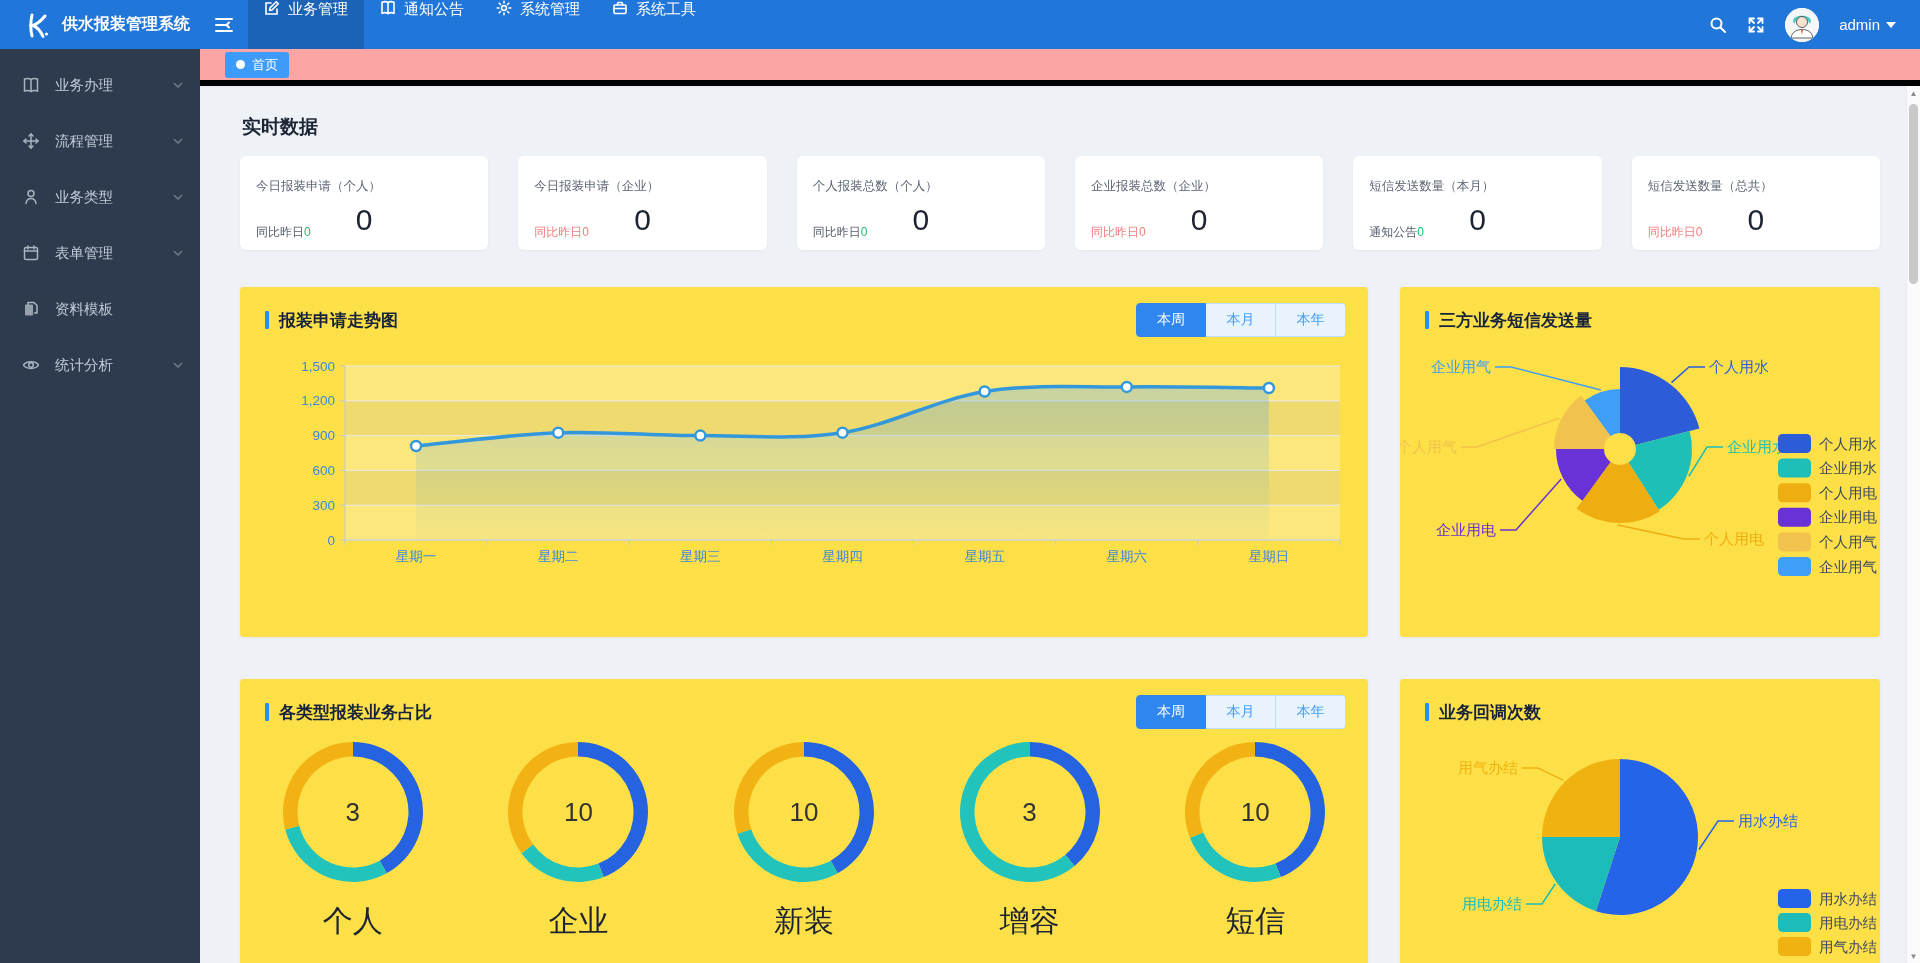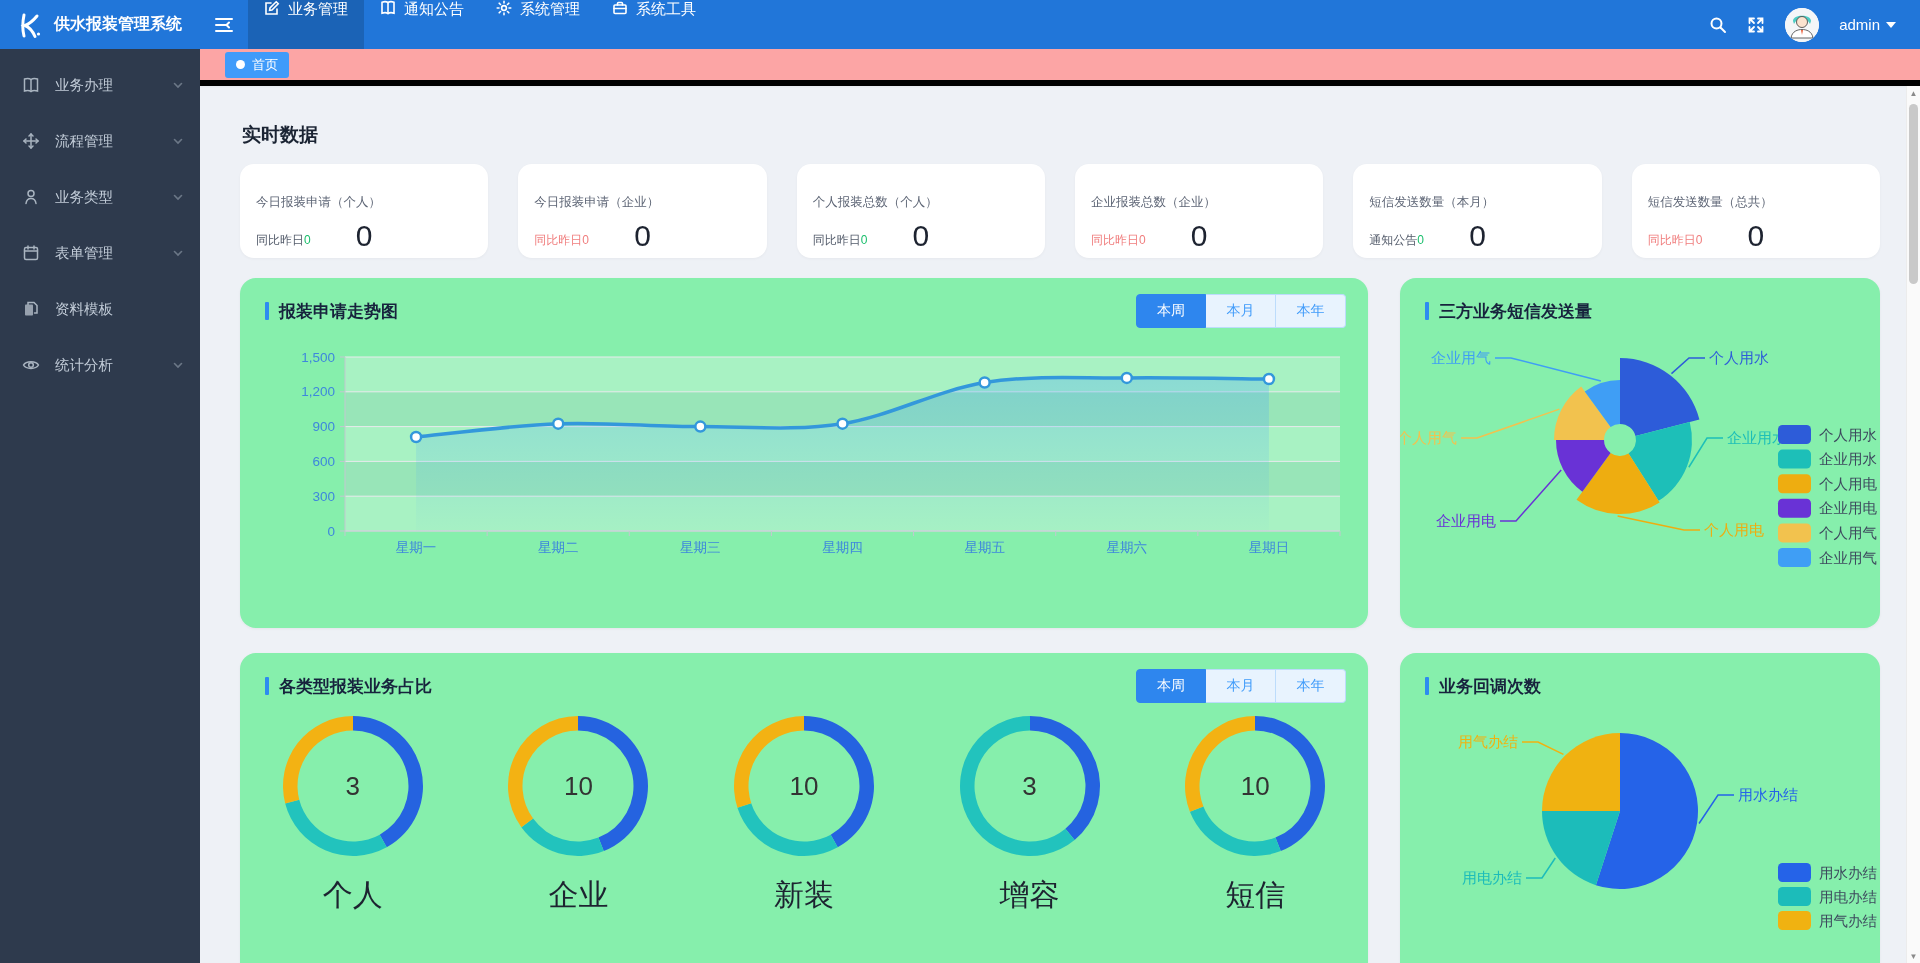--- a/index.html
+++ b/index.html
@@ -2,21 +2,21 @@
 <html><head>
 <meta charset="utf-8">
 <style>
   * { margin:0; padding:0; box-sizing:border-box; }
   html,body { width:1920px; height:963px; overflow:hidden; }
   body { font-family:"Liberation Sans","DejaVu Sans",sans-serif; background:#eef1f6; position:relative; }
   svg text { font-family:"Liberation Sans","DejaVu Sans",sans-serif; }
 
   
   .navbar { position:absolute; top:0; left:0; width:1920px; height:49px; background:#2176d9; display:flex; align-items:stretch; color:#fff; z-index:30; }
-  .brand { width:200px; display:flex; align-items:center; gap:10px; padding-left:16px; font-size:16px; font-weight:bold; flex:none; }
+  .brand { width:200px; display:flex; align-items:center; gap:10px; padding-left:24px; font-size:16px; font-weight:bold; flex:none; }
   .hamburger { width:48px; display:flex; align-items:center; justify-content:center; cursor:pointer; }
   .top-tabs { display:flex; align-items:stretch; }
   .tab { display:flex; align-items:flex-start; gap:8px; padding:0 16px; font-size:15px; cursor:pointer; }
   .tab.active { background:rgba(0,0,0,0.16); }
   .nav-right { margin-left:auto; display:flex; align-items:center; gap:20px; padding-right:24px; }
   .nav-ic { cursor:pointer; display:flex; align-items:center; }
   .avatar { width:34px; height:34px; border-radius:50%; background:#fff; overflow:hidden; flex:none; cursor:pointer; }
   .user-name { font-size:15px; cursor:pointer; display:flex; align-items:center; gap:6px; }
   .caret { width:0; height:0; border-left:5px solid transparent; border-right:5px solid transparent; border-top:6px solid #fff; display:inline-block; }
 
@@ -26,34 +26,34 @@
   .menu-item .mi { flex:none; }
   .menu-item .chev { margin-left:auto; opacity:.65; }
 
   
   .main { margin-left:200px; height:963px; padding-top:49px; }
   .tags-bar { height:37px; background:#fca5a5; border-bottom:6px solid #000000; box-shadow:0 1px 2px rgba(0,0,0,.04); display:flex; align-items:center; padding-left:25px; }
   .tag { background:#3f9bfa; color:#fff; font-size:13px; padding:4px 11px; border-radius:3px; display:flex; align-items:center; gap:7px; cursor:pointer; }
   .tag .dot { width:9px; height:9px; border-radius:50%; background:#fff; }
 
   .content { padding:16px 40px 0 40px; }
-  .section-title { font-size:19px; font-weight:600; color:#1b2433; margin:20px 0 16px 2px; }
+  .section-title { font-size:19px; font-weight:600; color:#1b2433; margin:12px 0 16px 2px; }
 
   .cards { display:grid; grid-template-columns:repeat(6,1fr); gap:30px; }
-  .card { background:#fff; border-radius:14px; height:94px; padding:30px 16px; position:relative; box-shadow:0 1px 3px rgba(0,0,0,.04); }
+  .card { background:#fff; border-radius:6px; height:94px; padding:22px 16px; position:relative; box-shadow:0 1px 3px rgba(0,0,0,.04); }
   .card-label { font-size:12.5px; color:#5d6575; }
   .card-value { font-size:30px; color:#1d2330; text-align:center; margin-top:8px; }
   .card-footer { position:absolute; left:16px; bottom:9px; font-size:12px; }
   .card-footer[data-style="pink"] .cf-l, .card-footer[data-style="pink"] .cf-v { color:#f07d7d; }
   .card-footer[data-style="dark"] .cf-l { color:#545c6b; }
   .card-footer[data-style="dark"] .cf-v { color:#19be6b; }
 
   .row { display:flex; gap:32px; margin-top:20px; }
   .row.r3 { margin-top:25px; }
-  .panel { background:#86efac; border-radius:16px; box-shadow:0 1px 3px rgba(0,0,0,.05); height:350px; overflow:hidden; }
+  .panel { background:#fde047; border-radius:4px; box-shadow:0 1px 3px rgba(0,0,0,.05); height:350px; overflow:hidden;margin-top:17px; }
   .panel.wide { width:1128px; }
   .panel.narrow { width:480px; }
   .panel-head { display:flex; justify-content:space-between; align-items:center; padding:16px 22px 0 25px; height:50px; }
   .p-title { display:flex; align-items:center; gap:10px; font-size:17px; font-weight:600; color:#17233d; }
   .p-bar { width:4px; height:18px; background:#2d8cf0; border-radius:1px; }
   .btn-group { display:flex; }
   .btn { width:70px; height:34px; font-size:14px; border:1px solid #bcdcfc; background:#e8f3fe; color:#3f9bfa; display:flex; align-items:center; justify-content:center; cursor:pointer; }
   .btn + .btn { border-left:none; }
   .btn:first-child { border-radius:4px 0 0 4px; }
   .btn:last-child { border-radius:0 4px 4px 0; }

